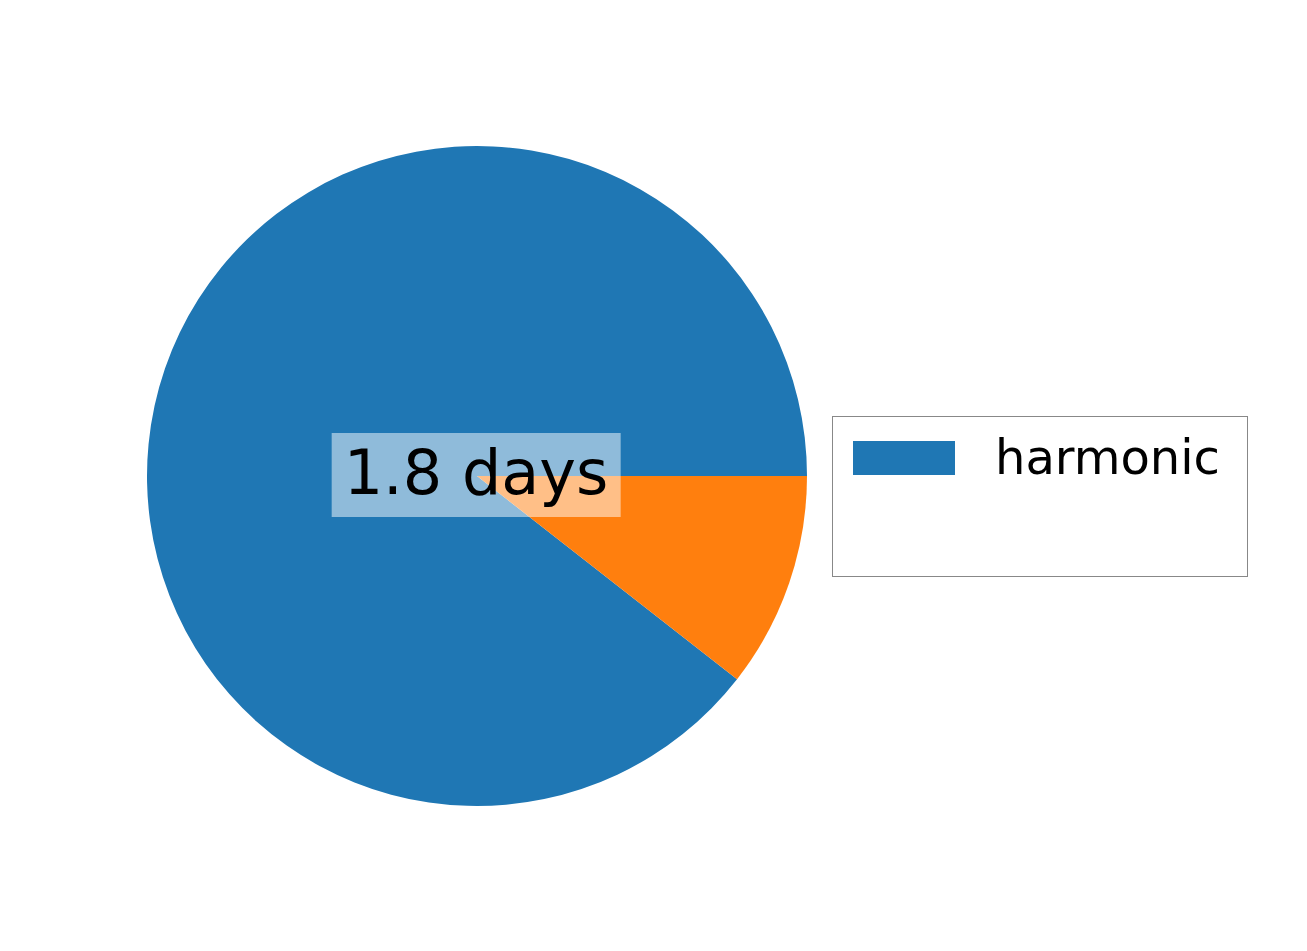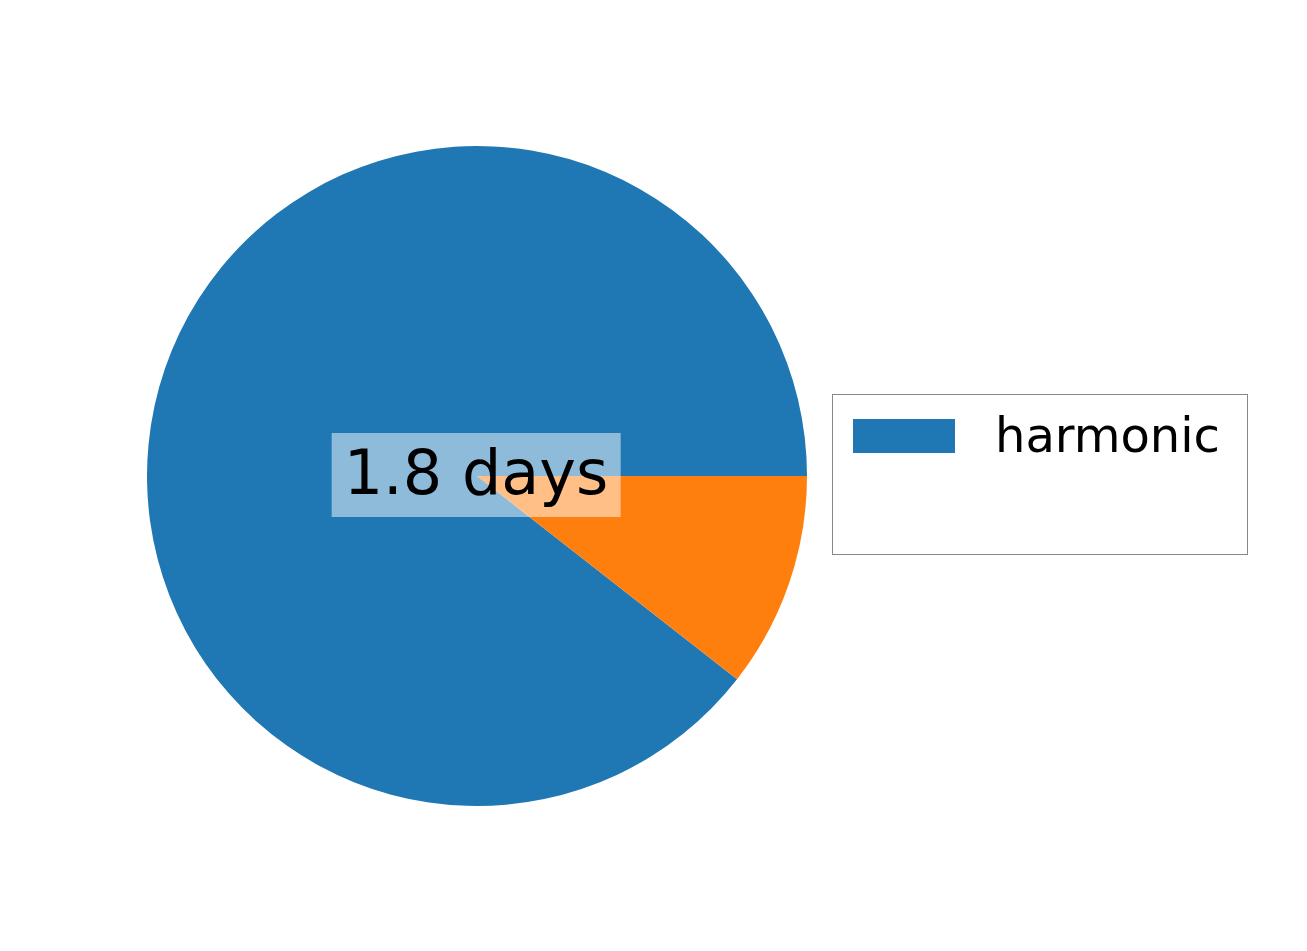--- a/index.html
+++ b/index.html
@@ -33,21 +33,21 @@
     line-height: 1;
     white-space: nowrap;
     background: rgba(255, 255, 255, 0.5);
     padding: 9px 12px 13px 12px;
     transform: translate(-50%, -50%);
     letter-spacing: 0px;
   }
   #legend-box {
     position: absolute;
     left: 832px;
-    top: 394px;
+    top: 416px;
     width: 416px;
     height: 161px;
     background: #ffffff;
     border: 1.6px solid #888888;
     box-sizing: border-box;
   }
   .legend-entry {
     position: absolute;
     left: 0;
     width: 100%;

